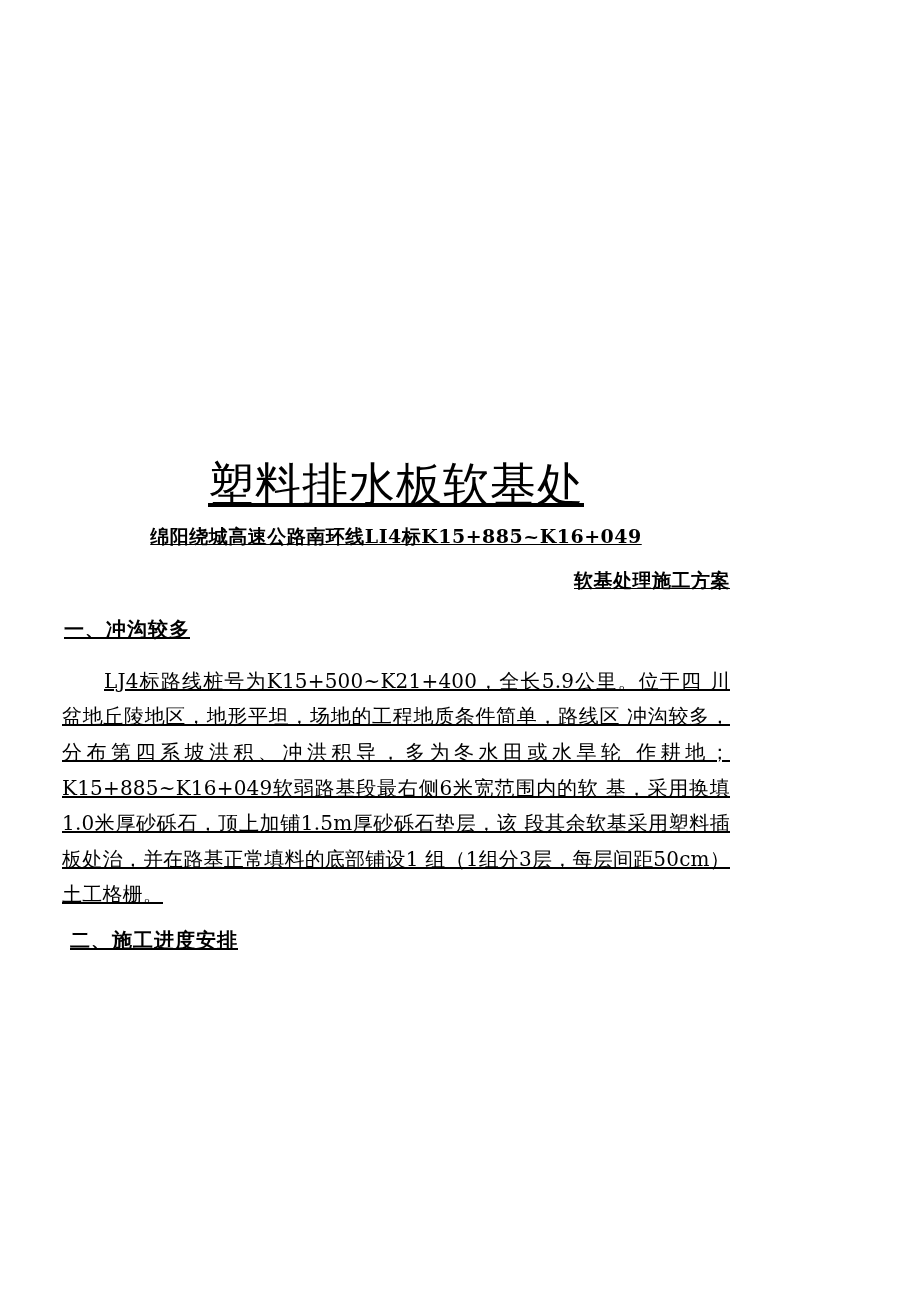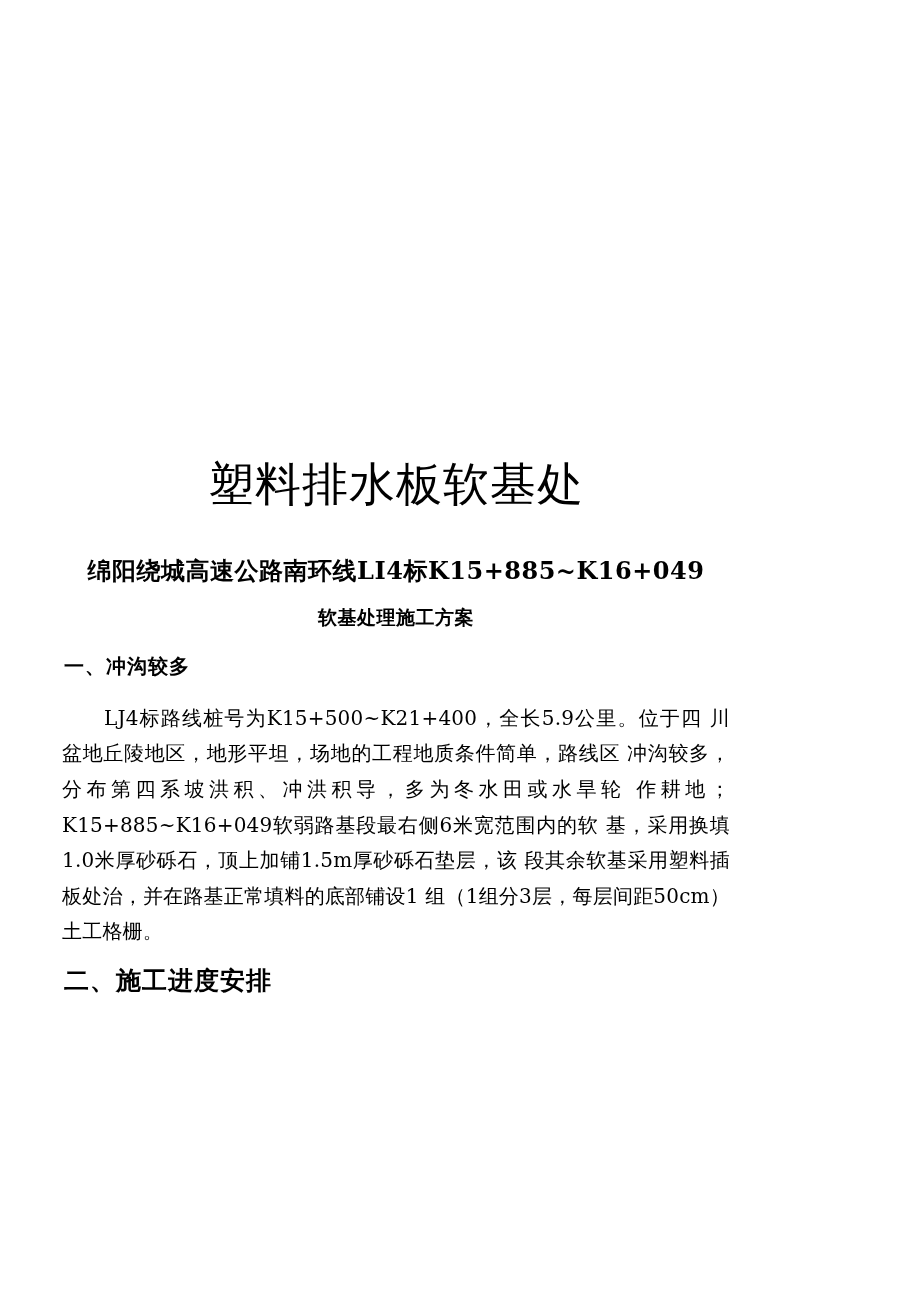--- a/index.html
+++ b/index.html
@@ -13,47 +13,48 @@
     font-family: "Liberation Serif", "DejaVu Serif", serif;
     color: #000000;
     overflow: hidden;
   }
   .page {
     position: relative;
     width: 792px;
     height: 1302px;
     box-sizing: border-box;
     padding: 0 62px;
+    text-decoration: underline;
   }
   .spacer-top {
     height: 455px;
   }
   .doc-title {
     text-align: center;
     font-family: "DejaVu Serif", "Liberation Serif", serif;
     font-size: 46px;
     line-height: 1.30;
     font-weight: 400;
     letter-spacing: 1px;
     margin: 0;
     padding: 0 40px;
   }
   .doc-title .line2 {
     display: block;
   }
   .subtitle-1 {
     text-align: center;
     font-family: "DejaVu Serif", "Liberation Serif", serif;
-    font-size: 24px;
+    font-size: 19px;
     font-weight: bold;
-    margin-top: 40px;
+    margin-top: 9px;
     letter-spacing: 0.5px;
   }
   .subtitle-2 {
-    text-align: center;
+    text-align: right;
     font-family: "DejaVu Serif", "Liberation Serif", serif;
     font-size: 19px;
     font-weight: bold;
     margin-top: 18px;
     letter-spacing: 0.5px;
   }
   .section-heading {
     font-family: "DejaVu Serif", "Liberation Serif", serif;
     font-size: 20px;
     font-weight: bold;
@@ -69,24 +70,24 @@
     text-justify: inter-ideograph;
     margin-top: 21px;
     letter-spacing: 0.2px;
   }
   .body-text .indent {
     display: inline-block;
     width: 42px;
   }
   .section-heading-2 {
     font-family: "DejaVu Serif", "Liberation Serif", serif;
-    font-size: 25px;
+    font-size: 20px;
     font-weight: bold;
     margin-top: 14px;
-    margin-left: 2px;
+    margin-left: 8px;
     letter-spacing: 1px;
   }
 </style>
 </head>
 <body>
 
 <div class="page">
 
   <div class="spacer-top"></div>
 

